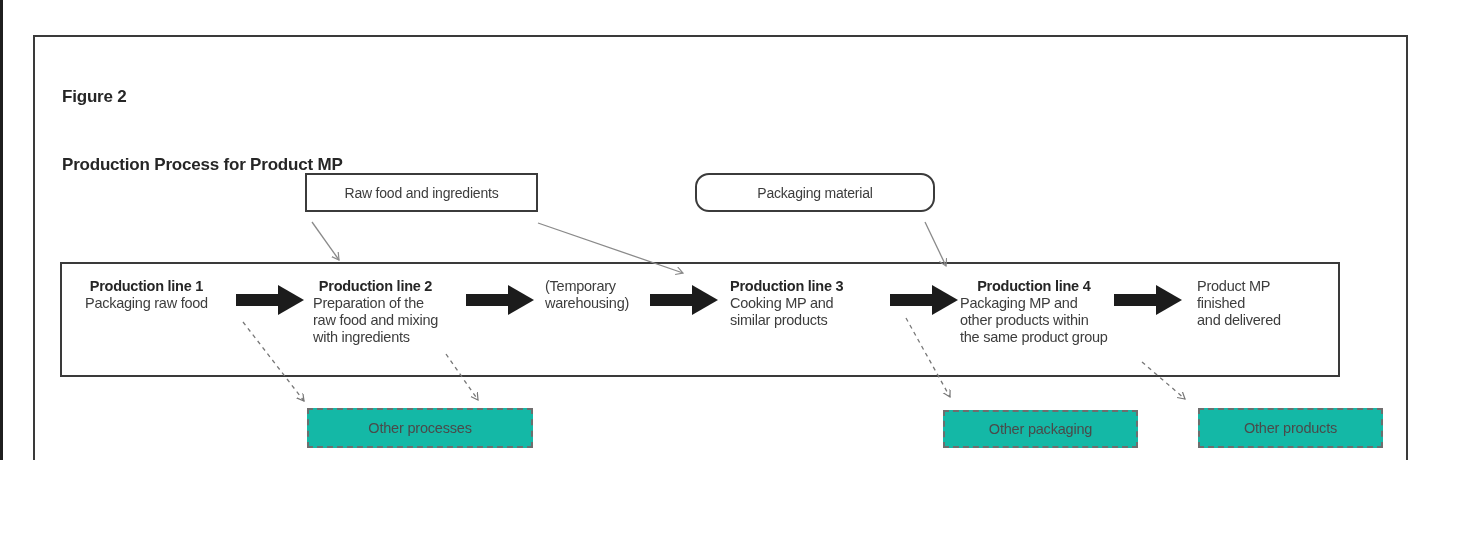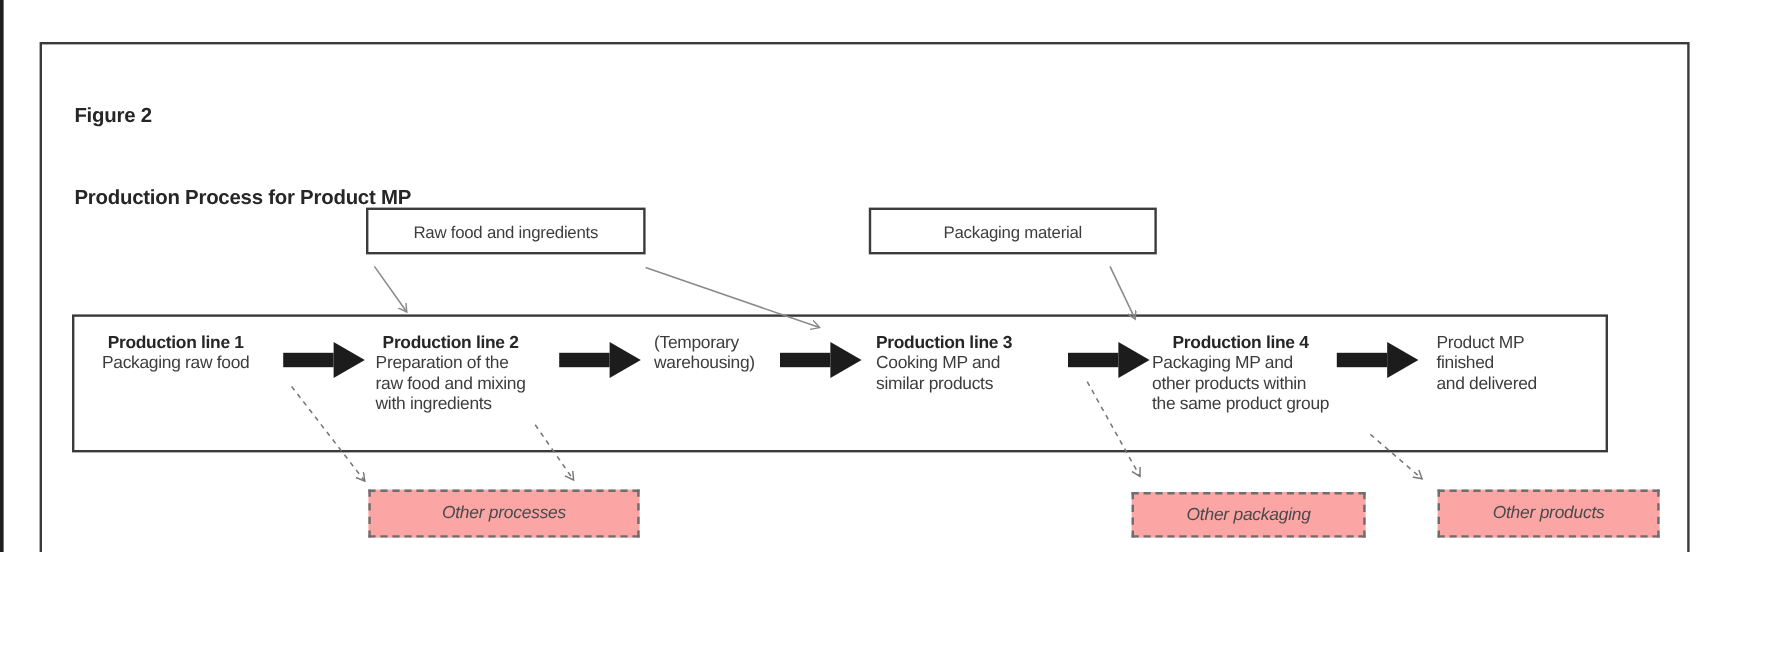--- a/index.html
+++ b/index.html
@@ -47,21 +47,21 @@
     border: 2px solid #3b3b3b;
     background: #ffffff;
     display: flex;
     align-items: center;
     justify-content: center;
     font-size: 14px;
     letter-spacing: -0.2px;
     color: #3d3d3d;
   }
   #input-raw { left: 305px; top: 173px; width: 229px; height: 35px; }
-  #input-pack { left: 724px; top: 173px; width: 236px; height: 35px; }
+  #input-pack { left: 695px; top: 173px; width: 236px; height: 35px; border-radius: 14px; }
   
   .main-flow-box {
     position: absolute;
     left: 60px; top: 262px;
     width: 1276px; height: 111px;
     border: 2px solid #3a3a3a;
     background: #ffffff;
   }
   
   .stage {
@@ -108,28 +108,27 @@
   }
   #arrow-1 { left: 236px; }
   #arrow-2 { left: 466px; }
   #arrow-3 { left: 650px; }
   #arrow-4 { left: 890px; }
   #arrow-5 { left: 1114px; }
   
   .dashed-box {
     position: absolute;
     border: 2px dashed #6e6e6e;
-    background: #fca5a5;
+    background: #14b8a6;
     display: flex;
     align-items: center;
     justify-content: center;
     font-size: 14.5px;
     letter-spacing: -0.2px;
     color: #4a4a4a;
-    font-style: italic;
   }
   #out-processes { left: 307px;  top: 408px; width: 222px; height: 36px; }
   #out-packaging { left: 943px;  top: 410px; width: 191px; height: 34px; }
   #out-products  { left: 1198px; top: 408px; width: 181px; height: 36px; }
   
   #connector-layer {
     position: absolute;
     left: 0; top: 0;
     width: 1480px; height: 550px;
     pointer-events: none;

